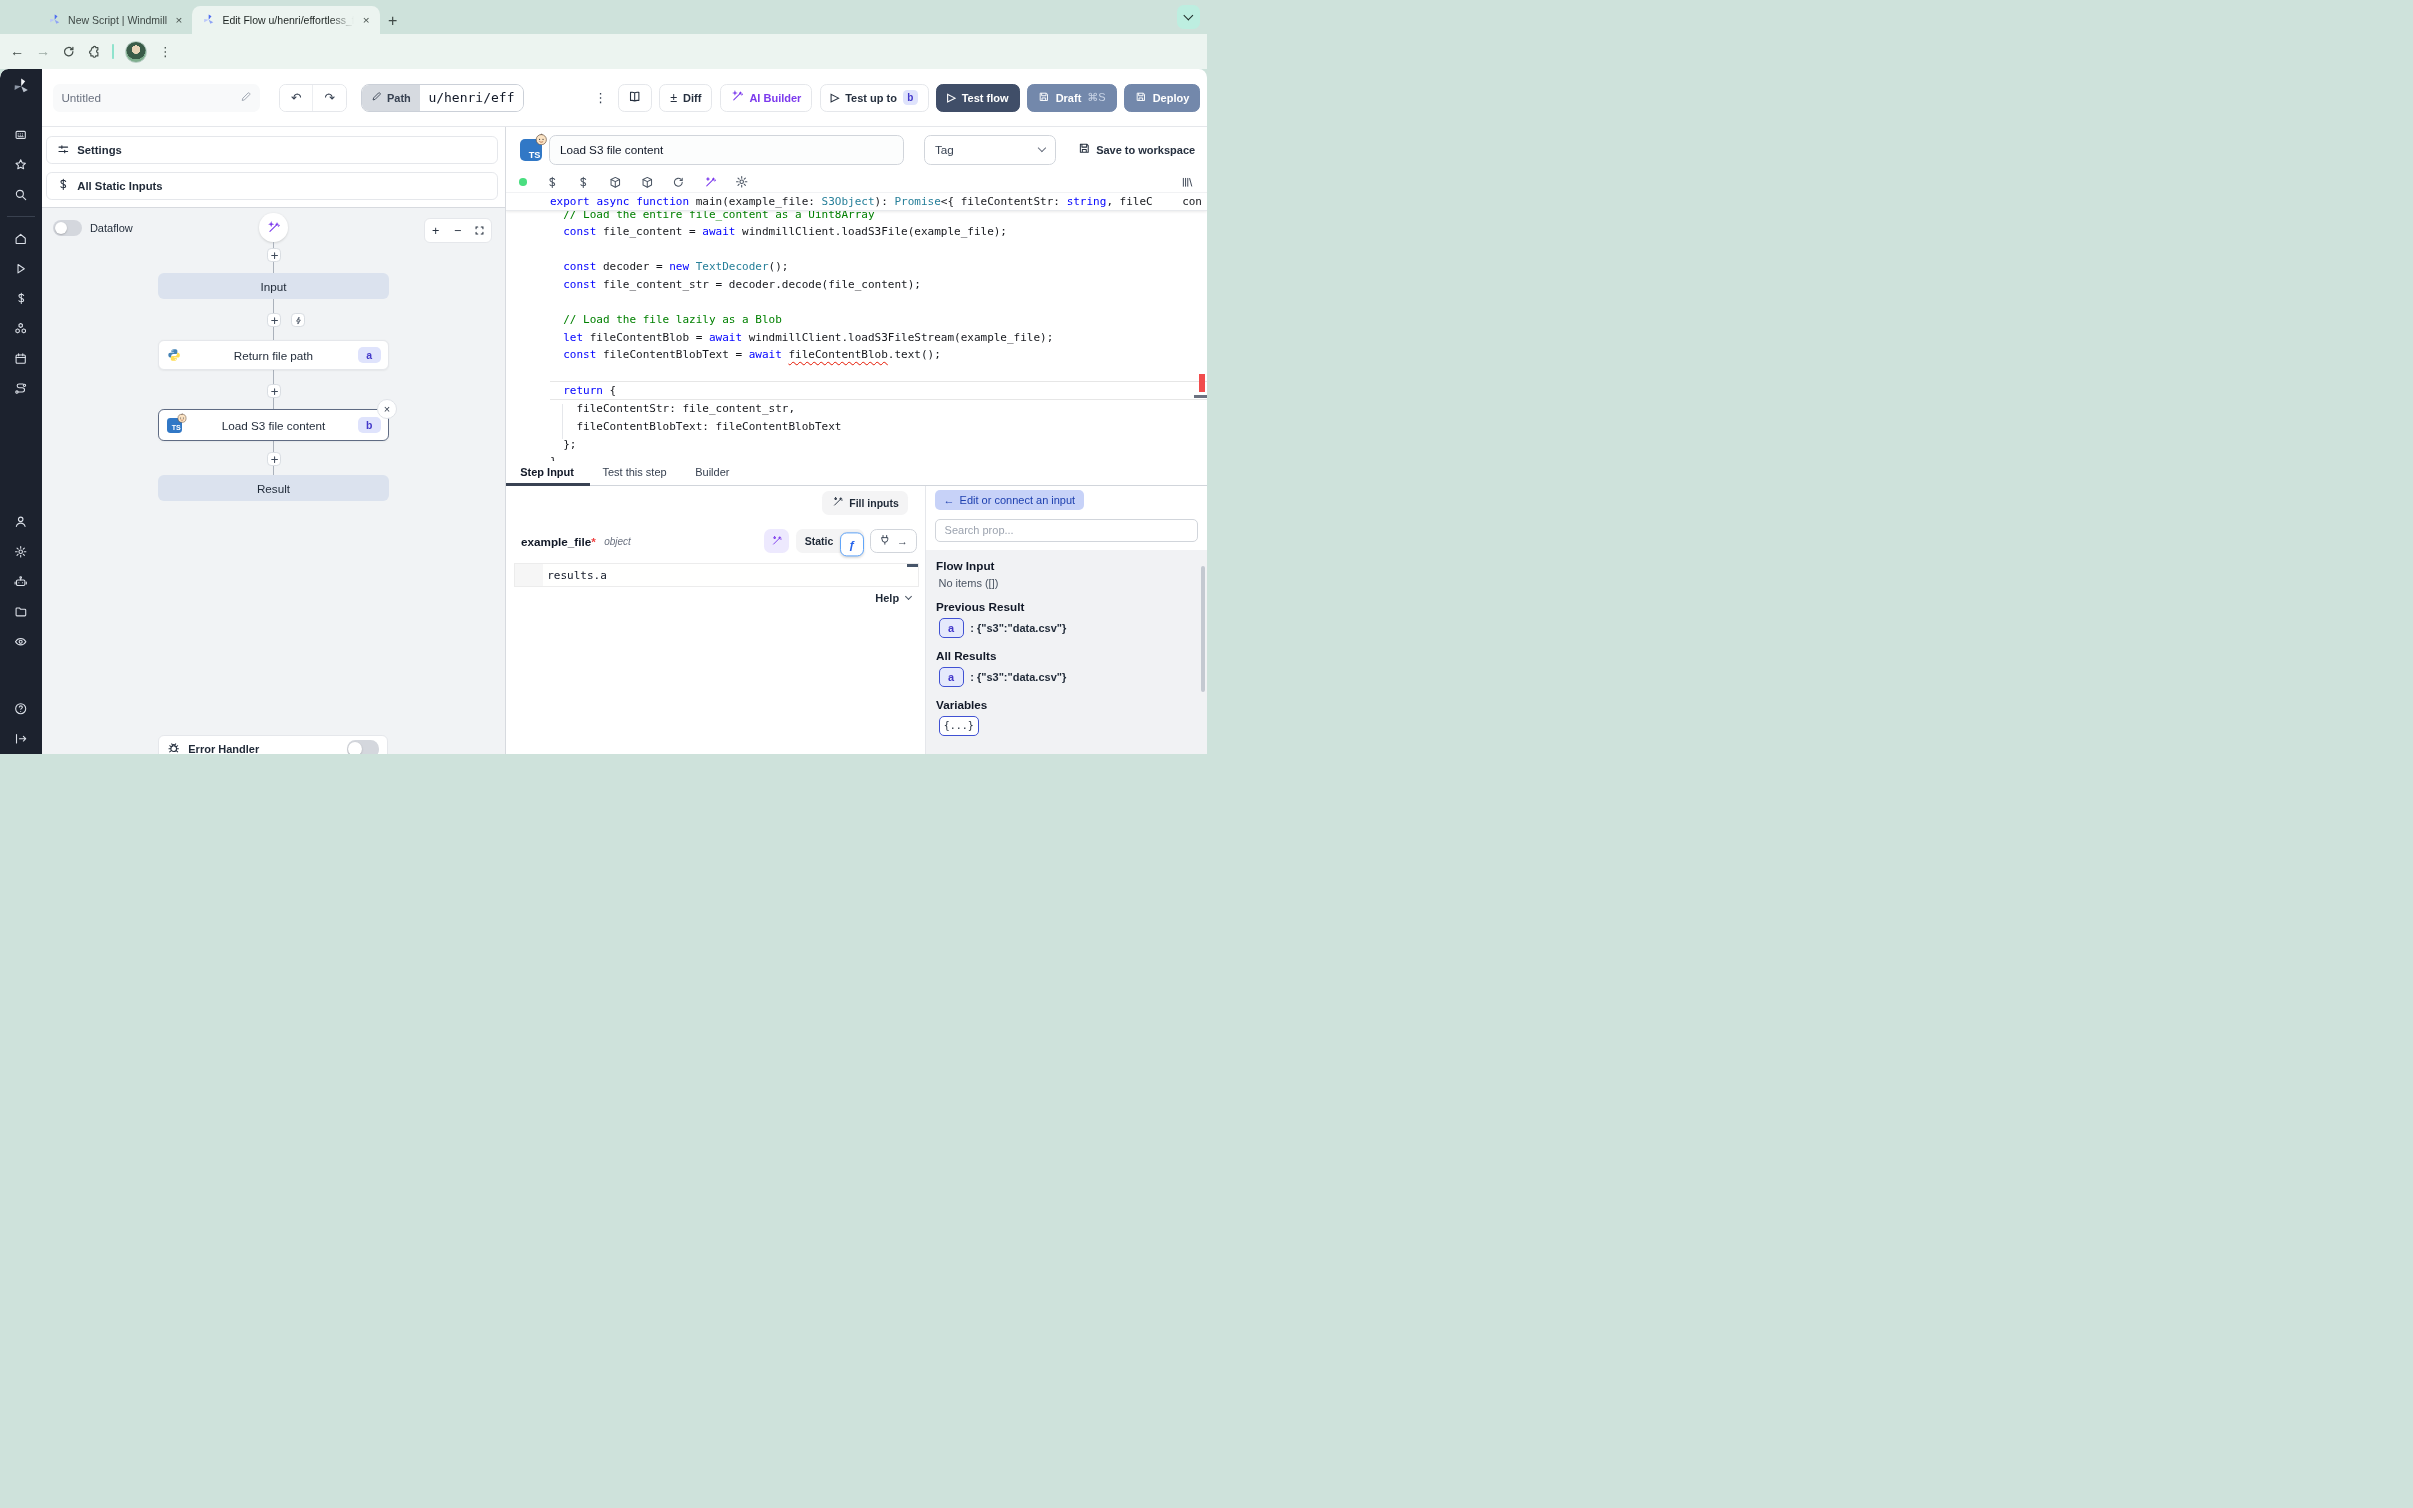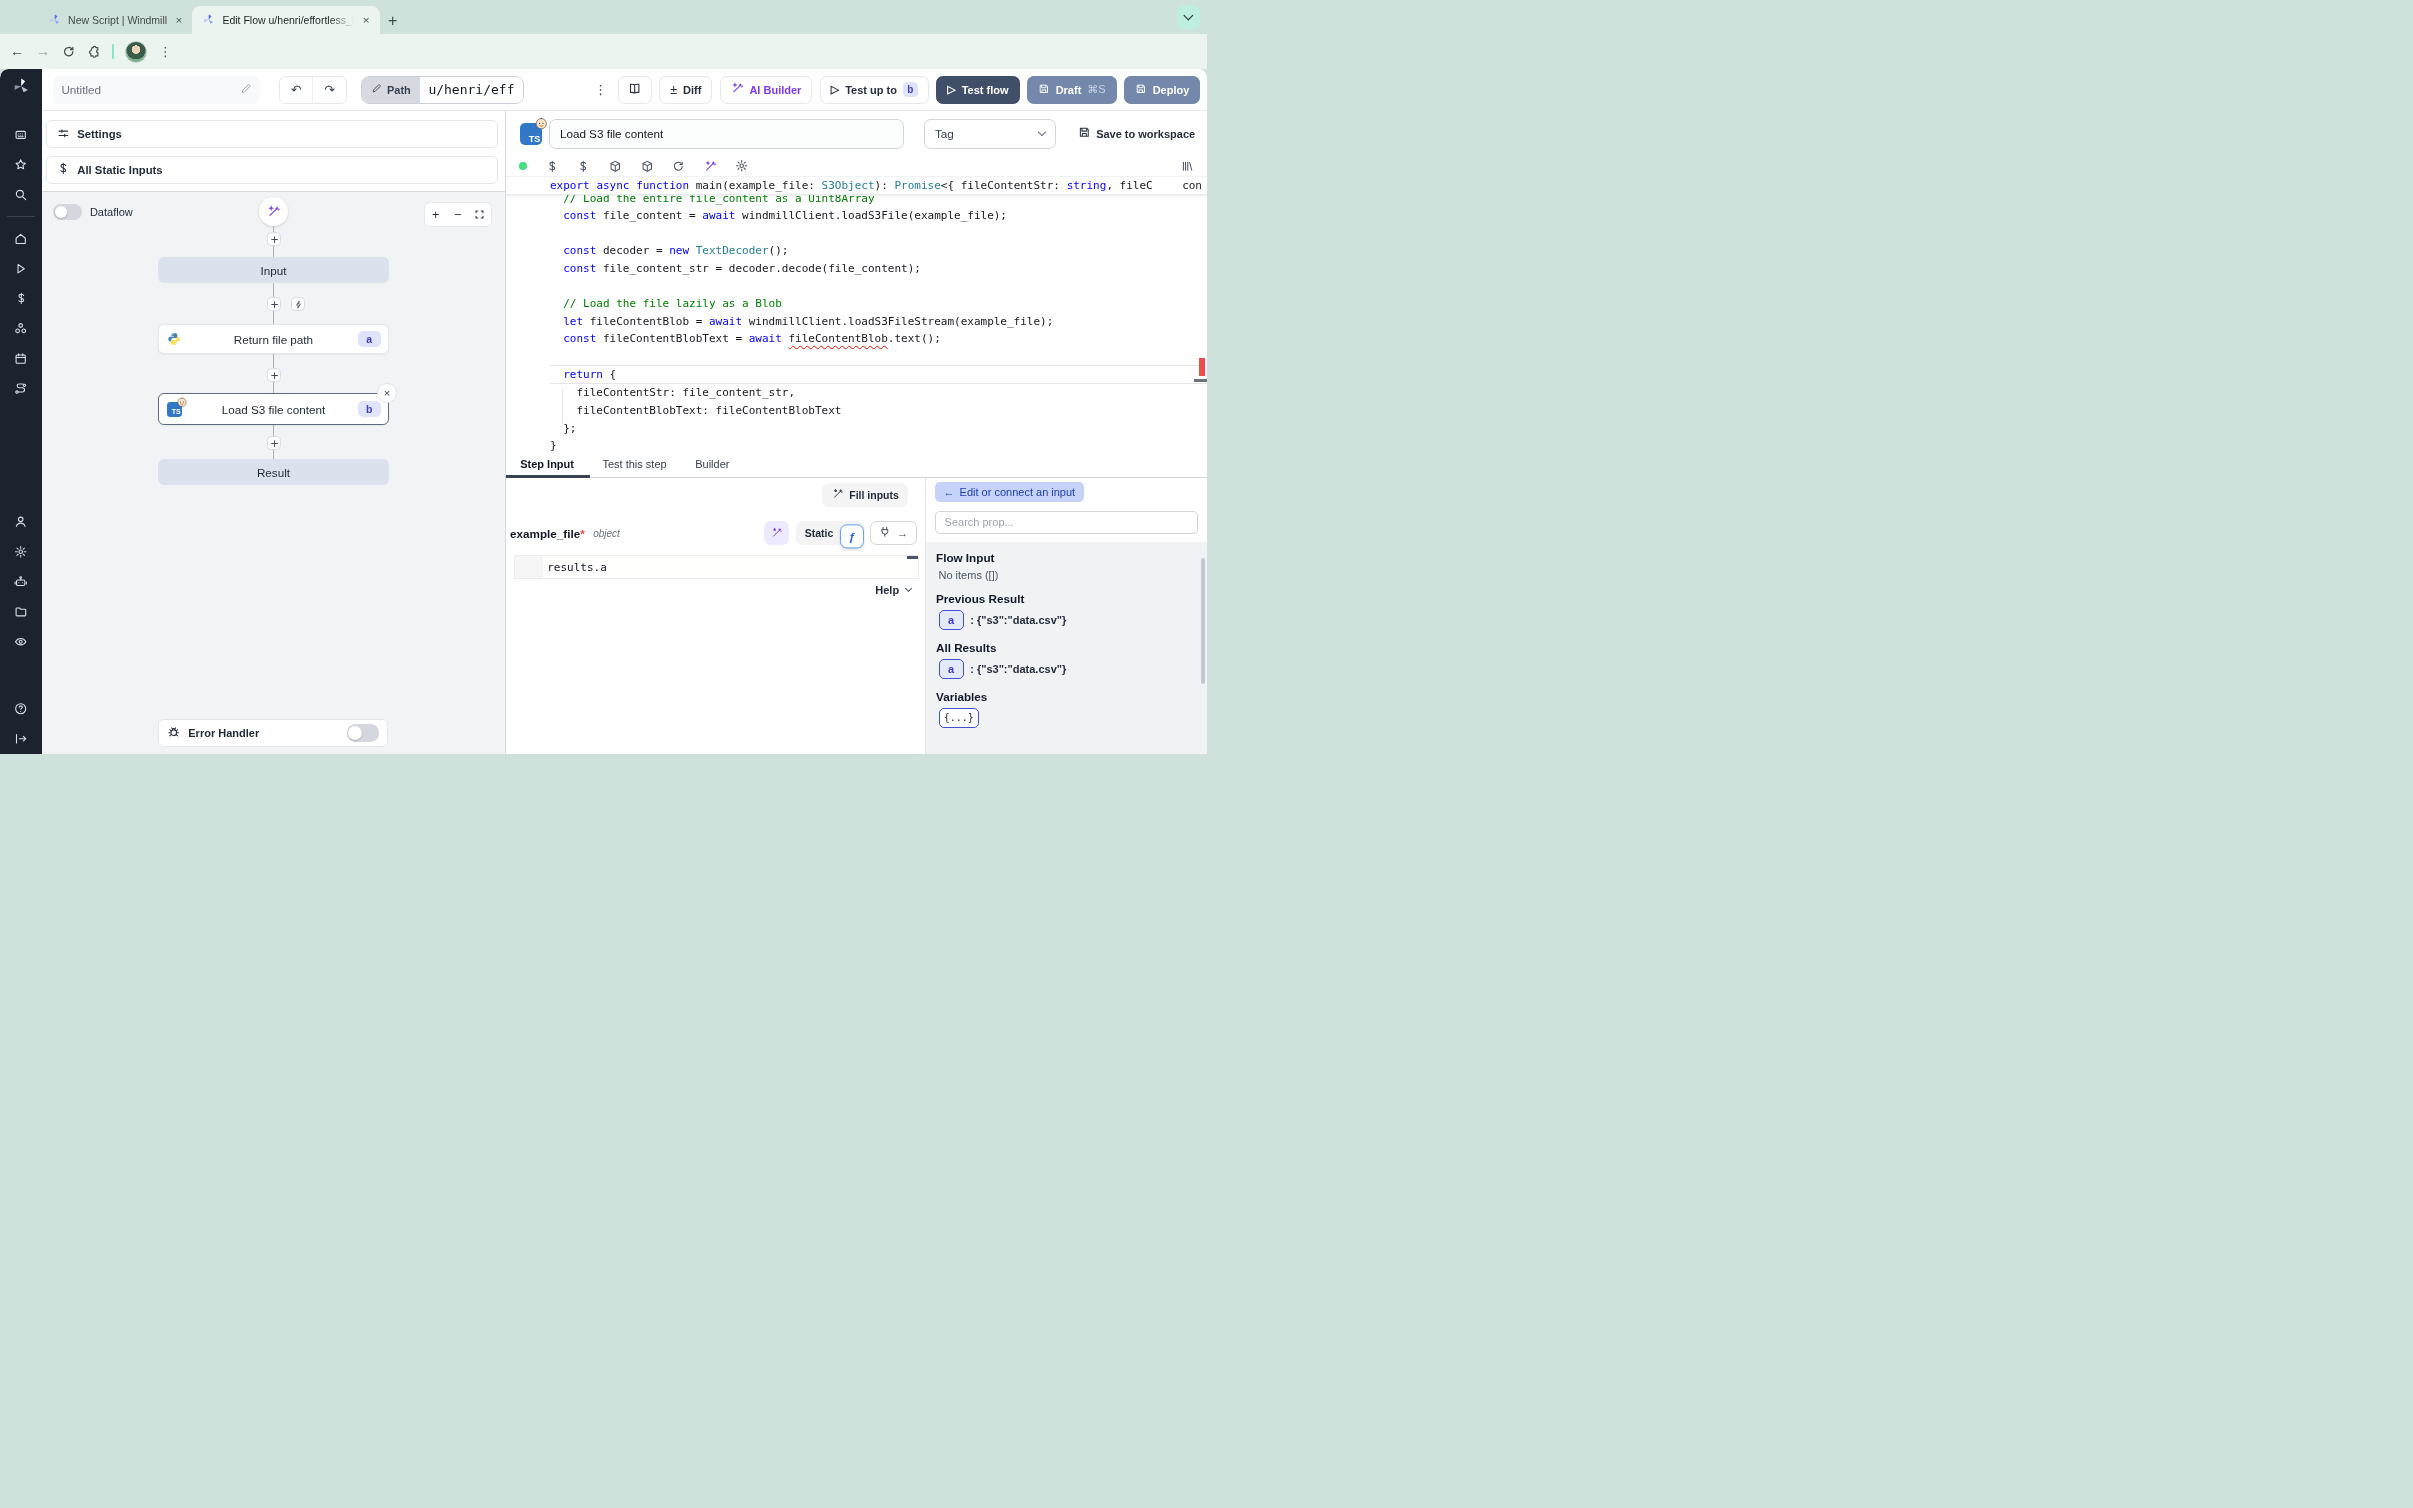--- a/index.html
+++ b/index.html
@@ -33,21 +33,21 @@
   
   .app{height:685px;display:flex;background:#fff;border-radius:8.4px 8.4px 0 0;overflow:hidden;}
   .rail{width:42px;background:#1c222e;flex:none;display:flex;flex-direction:column;align-items:center;padding-top:8.4px;border-radius:8.4px 0 0 0;}
   .rail .logo{width:18.4px;height:18.4px;margin-bottom:23.5px;}
   .rail .ric{width:42px;height:30px;display:flex;align-items:center;justify-content:center;color:#dbe0e8;}
   .rail .rdiv{width:28.5px;border-top:0.8px solid #39414f;margin:6.7px 0;}
   .rail .rgap{flex:1;}
   .rail .rgap2{height:37px;}
 
   .main{flex:1;display:flex;flex-direction:column;min-width:0;}
-  .topbar{height:42px;border-bottom:0.8px solid #e5e7eb;display:flex;align-items:center;padding:0 6.7px 0 11px;gap:8.4px;flex:none;}
+  .topbar{height:58px;border-bottom:0.8px solid #e5e7eb;display:flex;align-items:center;padding:0 6.7px 0 11px;gap:8.4px;flex:none;}
   .name-box{width:207px;height:28px;background:#f8f9fa;border-radius:6.7px;display:flex;align-items:center;padding:0 8.4px;color:#6b7280;font-size:11.7px;}
   .name-box .sp{flex:1;}
   .ur-group{display:flex;border:0.8px solid #e5e7eb;border-radius:6.7px;overflow:hidden;height:28px;margin-left:11px;}
   .ur-group button{width:33px;background:#fff;border:none;font-size:12.6px;color:#374151;cursor:pointer;}
   .ur-group button:first-child{border-right:0.8px solid #eceef1;}
   .path-group{display:flex;height:28px;border:0.8px solid #cbd0d8;border-radius:8px;overflow:hidden;margin-left:5px;}
   .path-left{background:#d6dae0;display:flex;align-items:center;gap:5px;padding:0 9.2px;font-weight:700;font-size:11px;color:#374151;}
   .path-right{background:#fff;display:flex;align-items:center;padding:0 8.4px;font-size:13px;color:#111827;}
   .tb-right{margin-left:auto;display:flex;align-items:center;gap:7.5px;}
   .tb-kebab{color:#374151;font-size:12.6px;margin-right:3.4px;}
@@ -121,21 +121,21 @@
   .indent-guide{position:absolute;left:56px;top:211px;width:0.8px;height:35px;background:#e5e7eb;}
 
   .subtabs{height:25px;flex:none;border-bottom:0.8px solid #d1d5db;display:flex;align-items:flex-start;padding-left:14.2px;gap:28.5px;position:relative;}
   .subtab{font-size:11px;color:#374151;padding-top:5px;cursor:pointer;}
   .subtab.active{color:#111827;font-weight:600;}
   .subtab-underline{position:absolute;left:0;bottom:-0.8px;width:84px;height:2.5px;background:#394253;}
 
   .bottomrow{flex:1;display:flex;min-height:0;}
   .stepinput{width:420px;flex:none;border-right:0.8px solid #e5e7eb;position:relative;background:#fff;}
   .fillbtn{position:absolute;right:17px;top:5px;height:23.5px;background:#f4f4f5;border-radius:6.7px;display:flex;align-items:center;gap:5.9px;padding:0 9.2px;font-size:10.5px;font-weight:600;color:#1f2937;cursor:pointer;}
-  .fieldrow{position:absolute;left:4px;right:8.4px;top:43px;display:flex;align-items:center;}
+  .fieldrow{position:absolute;left:15px;right:8.4px;top:43px;display:flex;align-items:center;}
   .fname{font-size:11.7px;font-weight:700;color:#111827;}
   .freq{color:#ef4444;font-weight:700;}
   .ftype{font-size:10px;font-style:italic;color:#6b7280;margin-left:8.4px;}
   .fctrls{margin-left:auto;display:flex;align-items:center;gap:6.7px;}
   .wandbtn{width:25px;height:24px;border-radius:6.7px;background:#ede9fe;color:#7c3aed;display:flex;align-items:center;justify-content:center;cursor:pointer;}
   .staticgrp{height:23.5px;background:#f4f4f5;border-radius:6.7px;display:flex;align-items:center;padding-left:9.2px;font-size:10.5px;font-weight:600;color:#1f2937;cursor:pointer;}
   .fxbox{width:23.5px;height:23.5px;background:#fff;border:1.3px solid #60a5fa;border-radius:6.7px;color:#2563eb;font-size:11.7px;display:flex;align-items:center;justify-content:center;margin-left:6.7px;transform:translateY(3.4px);box-shadow:0 0.8px 2.5px rgba(0,0,0,.15);font-style:italic;font-weight:700;}
   .pluggrp{height:24px;border:0.8px solid #d1d5db;border-radius:6.7px;background:#fff;display:flex;align-items:center;gap:6.7px;padding:0 7.5px;color:#374151;cursor:pointer;}
   .exprfield{position:absolute;left:7.5px;right:5.9px;top:77px;height:24px;background:#fffffe;border:0.8px solid #ececec;display:flex;align-items:stretch;}
   .exprgutter{width:28.5px;background:#f6f6f6;flex:none;}

